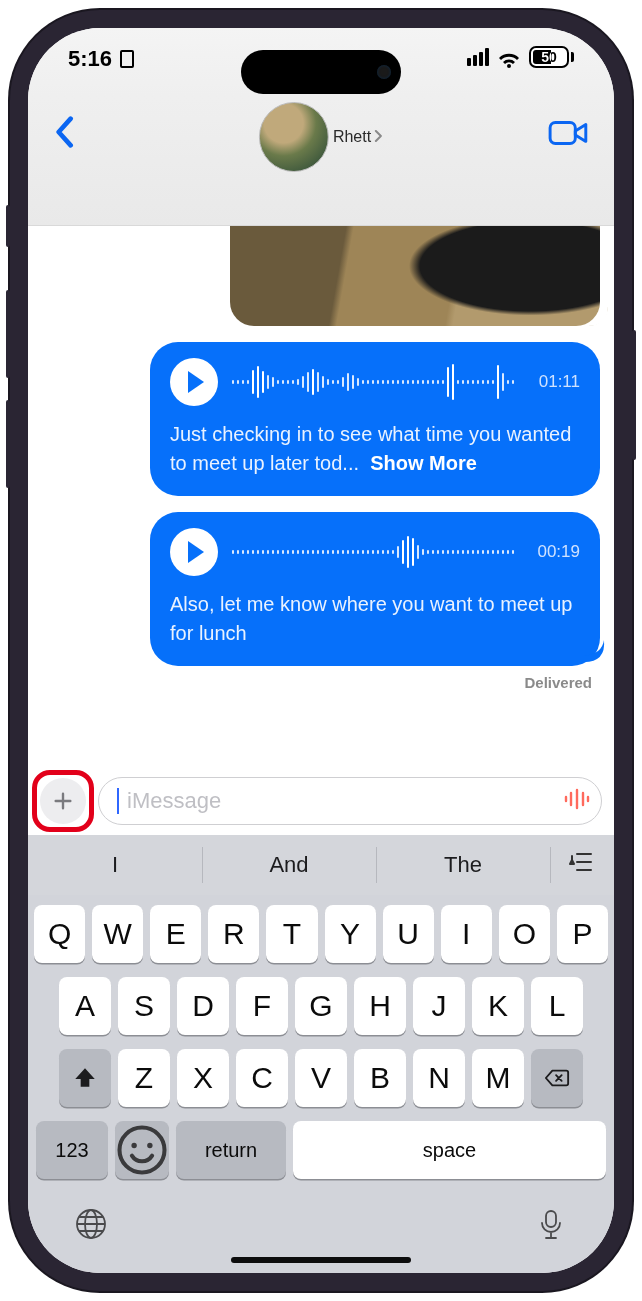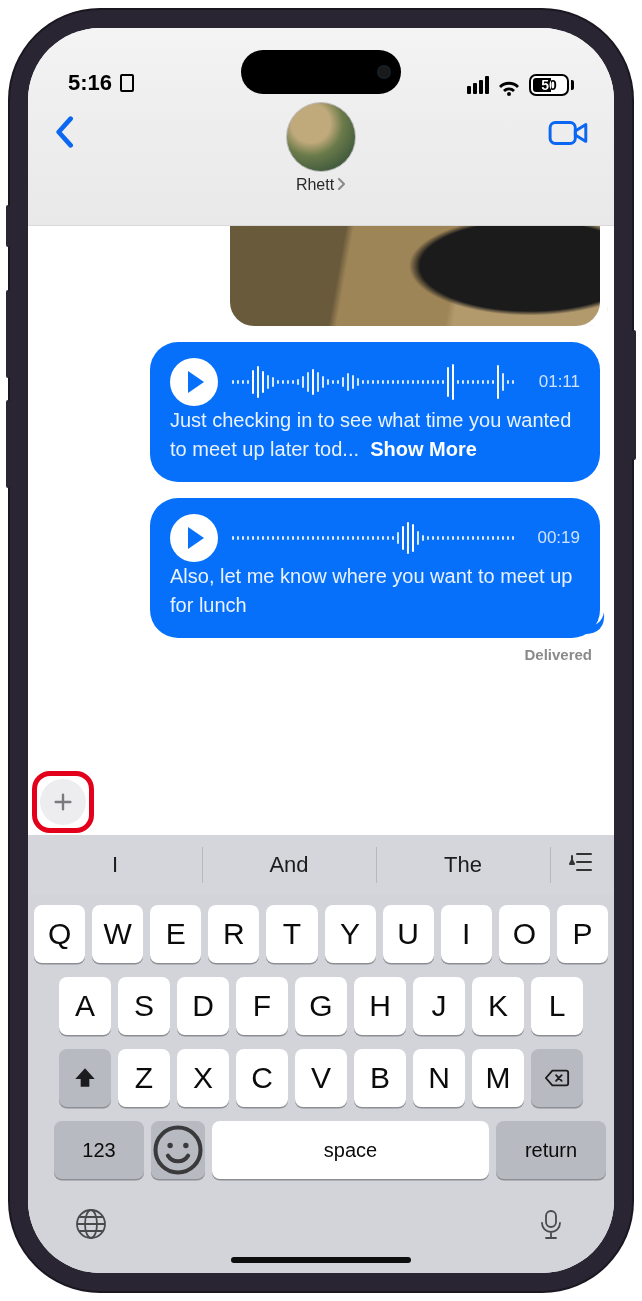--- a/index.html
+++ b/index.html
@@ -37,21 +37,21 @@
       border-radius: 24px;
       z-index: 20;
       display:flex; align-items:center; justify-content:flex-end; padding-right:10px;
     }
     .island .cam { width:14px; height:14px; border-radius:50%; background:#1a1a1a; box-shadow: inset 0 0 3px #0a2a4a; }
 
     
     .status-bar {
       height: 68px;
       display: flex;
-      align-items: flex-end;
+      align-items: flex-start;
       justify-content: space-between;
       padding: 18px 40px 0;
       font-size: 22px;
       font-weight: 600;
       position: relative;
       z-index: 10;
       background: linear-gradient(#f4f4f4,#efefef);
     }
     .status-left { display: flex; align-items: center; gap: 4px; }
     .status-right { display: flex; align-items: center; gap: 8px; }
@@ -76,21 +76,21 @@
       display: flex;
       align-items: flex-start;
       justify-content: space-between;
       padding: 12px 20px 6px;
       background: linear-gradient(#efefef,#e9e9e9);
       border-bottom: 1px solid #d9d9d9;
       position:relative;
     }
     .back-btn { color: #0b66f2; padding:8px 6px; }
     .back-btn svg { width:20px; height:32px; }
-    .contact { position:absolute; left:50%; top:6px; transform:translateX(-50%); display:flex; flex-direction:column; align-items:center; gap:4px; }
+    .contact { position:absolute; left:50%; top:6px; transform:translateX(-50%); display:flex; flex-direction:row; align-items:center; gap:4px; }
     .avatar { width:70px; height:70px; border-radius:50%; background: radial-gradient(circle at 35% 30%, #c0a97b 0 30%, #6a7a4a 50%, #3f593d 80%); border:1px solid #bbb; }
     .contact-name { font-size:16px; color:#2a2a2a; display:flex; align-items:center; gap:2px;}
     .contact-name .chev { color:#8a8a8a; font-size:16px; }
     .video-btn { color:#0b66f2; padding:10px 4px; }
     .video-btn svg { width:42px; height:30px; }
 
     
     .conversation {
       flex: 1;
       background: #fff;
@@ -126,21 +126,21 @@
       content:""; position:absolute; right:-6px; bottom:4px; width:22px; height:22px;
       background:#0670fa; clip-path: path('M0 22 Q22 22 20 0 Q18 14 0 16 Z');
     }
 
     .voice-row { display:flex; align-items:center; gap:14px; }
     .play-btn { width:48px; height:48px; border-radius:50%; background:#fff; display:flex; align-items:center; justify-content:center; flex-shrink:0;}
     .play-btn .tri { width:0; height:0; border-left:16px solid #0670fa; border-top:11px solid transparent; border-bottom:11px solid transparent; margin-left:4px;}
     .wave { flex:1; display:flex; align-items:center; gap:3px; height:40px; }
     .wave span { display:block; width:2px; border-radius:2px; background:#d9e9ff; }
     .time { color:#cfe2ff; font-size:17px; font-variant-numeric:tabular-nums; flex-shrink:0;}
-    .trans { color:#e9f2ff; font-size:20px; line-height:1.45; }
+    .trans { margin-top:14px; color:#e9f2ff; font-size:20px; line-height:1.45; }
     .show-more { color:#fff; font-weight:600; }
 
     .delivered { text-align:right; color:#8a8a8a; font-size:15px; font-weight:600; margin:8px 14px 0 0;}
 
     
     .input-bar { display:flex; align-items:center; gap:12px; padding:14px 12px 10px; background:#fff;}
     .plus-wrap { position:relative; }
     .plus-highlight { position:absolute; inset:-8px; border:5px solid #e2001a; border-radius:18px; }
     .plus-btn { width:46px; height:46px; border-radius:50%; background:#ededef; display:flex; align-items:center; justify-content:center; color:#777;}
     .plus-btn svg{width:22px;height:22px;}
@@ -169,21 +169,21 @@
     .key {
       height:58px; border-radius:8px; background:#fff; box-shadow:0 1.5px 0 #8c8e94;
       display:flex; align-items:center; justify-content:center; font-size:30px; color:#0b0b0b;
     }
     .krow:nth-child(1) .key, .krow:nth-child(2) .key { width:52px; }
     .krow:nth-child(3) .key { width:52px; }
     .key.special { background:#b7bac1; }
     .key.shift, .key.bksp { width:68px; }
     .key.shift svg, .key.bksp svg { width:26px; height:26px; }
     .krow4 .key { height:58px; }
-    .krow4 .num { width:90px; font-size:20px;margin-left:18px;}
+    .krow4 .num { width:72px; font-size:20px;}
     .krow4 .emoji { width:54px; font-size:26px; color:#444;}
     .krow4 .space { flex:1; font-size:20px;}
     .krow4 .return { width:110px; font-size:20px;}
     .krow4 { padding:0 2px 10px;}
 
     .bottom-row { display:flex; align-items:center; justify-content:space-between; padding:4px 40px 8px; }
     .bottom-row svg { width:34px; height:34px; color:#4a4a4c; stroke:#4a4a4c;}
 
     .home-ind { width:180px; height:6px; background:#0d0d0d; border-radius:4px; margin:4px auto 10px;}
 
@@ -408,20 +408,29 @@
       <div class="delivered">Delivered</div>
     </div>
 
     <div class="input-bar">
       <div class="plus-wrap">
         <div class="plus-highlight"></div>
         <div class="plus-btn">
           <svg viewBox="0 0 24 24" stroke="#7a7a7e" stroke-width="2.6" stroke-linecap="round">
               <path d="M12 4v16M4 12h16"></path>
             </svg>
+        </div>
+      </div>
+      <div class="text-pill" aria-placeholder="iMessage">
+        <div class="cursor"></div>
+        <div class="placeholder">iMessage</div>
+        <div class="dictate-ico">
+          <svg viewBox="0 0 28 22" fill="none" stroke="#ff6a5d" stroke-width="2.4" stroke-linecap="round">
+            <path d="M3 9v4M8 5v12M14 2v18M20 5v12M25 9v4"></path>
+          </svg>
         </div>
       </div>
     </div>
 
     <div class="suggest-row">
       <div class="suggest">I</div>
       <div class="suggest">And</div>
       <div class="suggest">The</div>
       <div class="suggest">
         <span class="spellfmt">
@@ -480,22 +489,22 @@
       <div class="krow krow4">
         <div class="key special num">123</div>
         <div class="key special emoji">
           <svg viewBox="0 0 24 24" fill="none" stroke="#3a3a3c" stroke-width="1.8">
               <circle cx="12" cy="12" r="10"></circle>
               <circle cx="8.5" cy="10" r="1.2" fill="#3a3a3c" stroke="none"></circle>
               <circle cx="15.5" cy="10" r="1.2" fill="#3a3a3c" stroke="none"></circle>
               <path d="M7.5 14.5c1 1.6 2.6 2.5 4.5 2.5s3.5-.9 4.5-2.5" stroke-linecap="round"></path>
             </svg>
         </div>
+        <div class="key special return">return</div>
         <div class="key space">space</div>
-        <div class="key special return">return</div>
       </div>
 
       <div class="bottom-row">
         <div>
           <svg viewBox="0 0 34 34" fill="none" stroke-width="1.8">
               <circle cx="17" cy="17" r="14"></circle>
               <ellipse cx="17" cy="17" rx="6" ry="14"></ellipse>
               <path d="M3 17h28M5 10h24M5 24h24"></path>
             </svg>
         </div>

